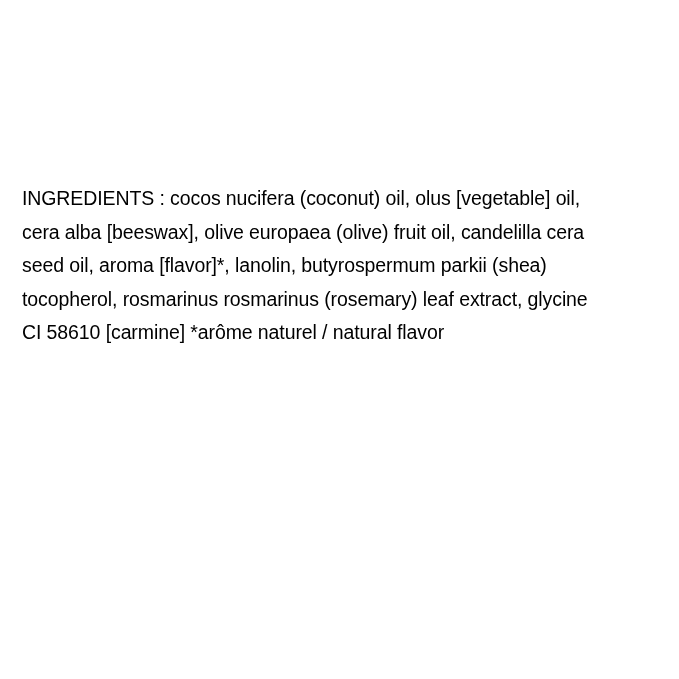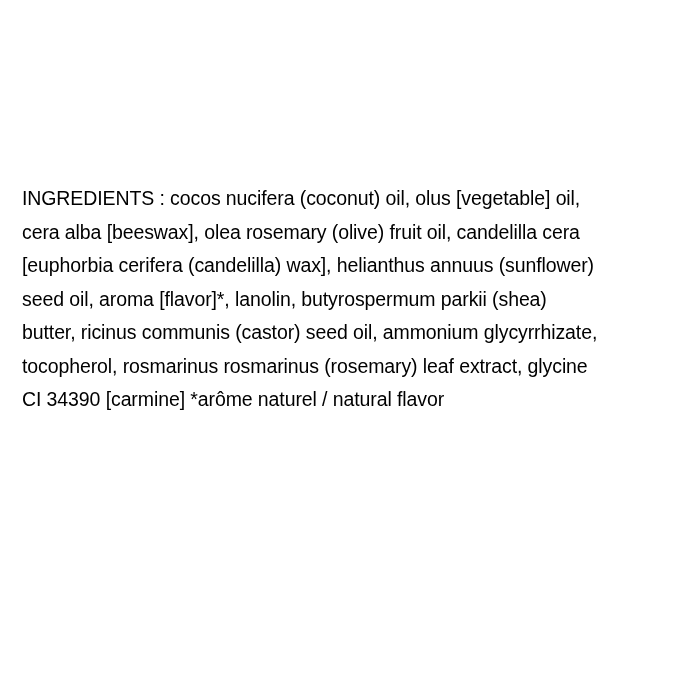--- a/index.html
+++ b/index.html
@@ -33,20 +33,18 @@
     letter-spacing: -0.1px;
     white-space: pre;
   }
 </style>
 </head>
 <body>
 
 <div class="page">
   <div class="ingredients-block">
     <div class="ingredients-line">INGREDIENTS : cocos nucifera (coconut) oil, olus [vegetable] oil,</div>
-    <div class="ingredients-line">cera alba [beeswax], olea rosemary (olive) fruit oil, candelilla cera</div>
-    <div class="ingredients-line">[euphorbia cerifera (candelilla) wax], helianthus annuus (sunflower)</div>
+    <div class="ingredients-line">cera alba [beeswax], olive europaea (olive) fruit oil, candelilla cera</div>
     <div class="ingredients-line">seed oil, aroma [flavor]*, lanolin, butyrospermum parkii (shea)</div>
-    <div class="ingredients-line">butter, ricinus communis (castor) seed oil, ammonium glycyrrhizate,</div>
     <div class="ingredients-line">tocopherol, rosmarinus rosmarinus (rosemary) leaf extract, glycine</div>
-    <div class="ingredients-line">CI 34390 [carmine] *arôme naturel / natural flavor</div>
+    <div class="ingredients-line">CI 58610 [carmine] *arôme naturel / natural flavor</div>
   </div>
 </div>
 
 </body></html>

